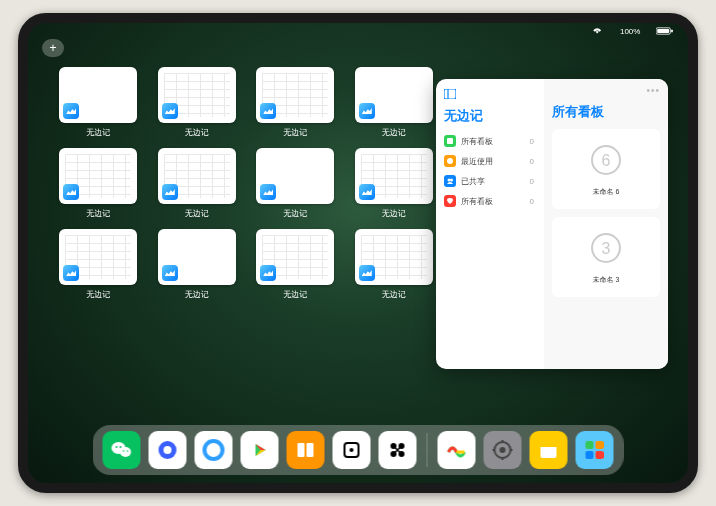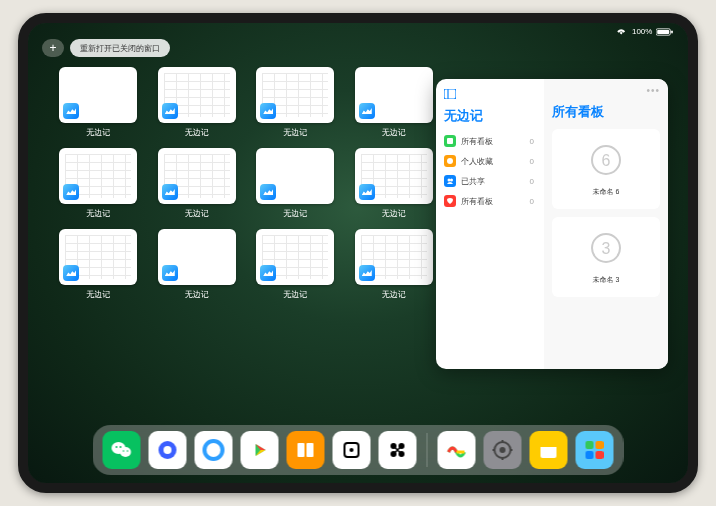--- a/index.html
+++ b/index.html
@@ -8,21 +8,21 @@
     width: 680px; height: 480px; background: #0a1a0f;
     border-radius: 28px; border: 10px solid #1a1a1a; position: relative;
     overflow: hidden;
     box-shadow: 0 2px 10px rgba(0,0,0,.4), inset 0 0 0 2px #333;
   }
   .screen {
     position: absolute; inset: 0;
     background: radial-gradient(ellipse at 50% 40%, #2d5a3d 0%, #1a3d28 30%, #0f2818 70%, #081810 100%);
   }
   .status-bar {
-    position: absolute; top: 4px; right: 14px; display: flex; align-items: center; gap: 4px;
+    position: absolute; top: 4px; right: 14px; display: flex; gap: 16px;
     font-size: 8px; color: #fff;
   }
   .status-bar svg { height: 8px; }
   .top-controls {
     position: absolute; top: 16px; left: 14px; display: flex; gap: 6px; align-items: center;
   }
   .plus-btn {
     width: 22px; height: 18px; border-radius: 9px; background: rgba(120,130,120,.6);
     display: flex; align-items: center; justify-content: center; color: #fff; font-size: 12px; font-weight: 300;
   }
@@ -98,21 +98,20 @@
       <span>100%</span>
       <svg viewBox="0 0 22 10">
           <rect x="0" y="1" width="18" height="8" rx="2" fill="none" stroke="#fff" stroke-width="1"></rect>
           <rect x="1.5" y="2.5" width="15" height="5" rx="1" fill="#fff"></rect>
           <rect x="19" y="3" width="2" height="4" rx="1" fill="#fff"></rect>
         </svg>
     </div>
 
     <div class="top-controls">
       <div class="plus-btn">+</div>
-      <div class="reopen-pill">重新打开已关闭的窗口</div>
     </div>
 
     <div class="grid-area" id="grid">
         <div class="thumb">
           <div class="thumb-card">
             <div class="app-icon"></div>
           </div>
           <div class="thumb-label">无边记</div>
         </div>
         <div class="thumb">
@@ -202,21 +201,21 @@
               <span>所有看板</span>
               <span class="count">0</span>
             </div>
             <div class="panel-item">
               <div class="pi-icon" style="background:#ff9f0a">
                 <svg viewBox="0 0 8 8">
                   <circle cx="4" cy="4" r="3"></circle>
                   <path d="M4 2 L4 4 L5.5 5" stroke="#fff" stroke-width="1" fill="none"></path>
                 </svg>
               </div>
-              <span>个人收藏</span>
+              <span>最近使用</span>
               <span class="count">0</span>
             </div>
             <div class="panel-item">
               <div class="pi-icon" style="background:#0a84ff">
                 <svg viewBox="0 0 8 8">
                   <circle cx="3" cy="3" r="1.5"></circle>
                   <circle cx="5.5" cy="3" r="1.5"></circle>
                   <path d="M1 7 Q2 5 4 5 Q6 5 7 7 Z"></path>
                 </svg>
               </div>

